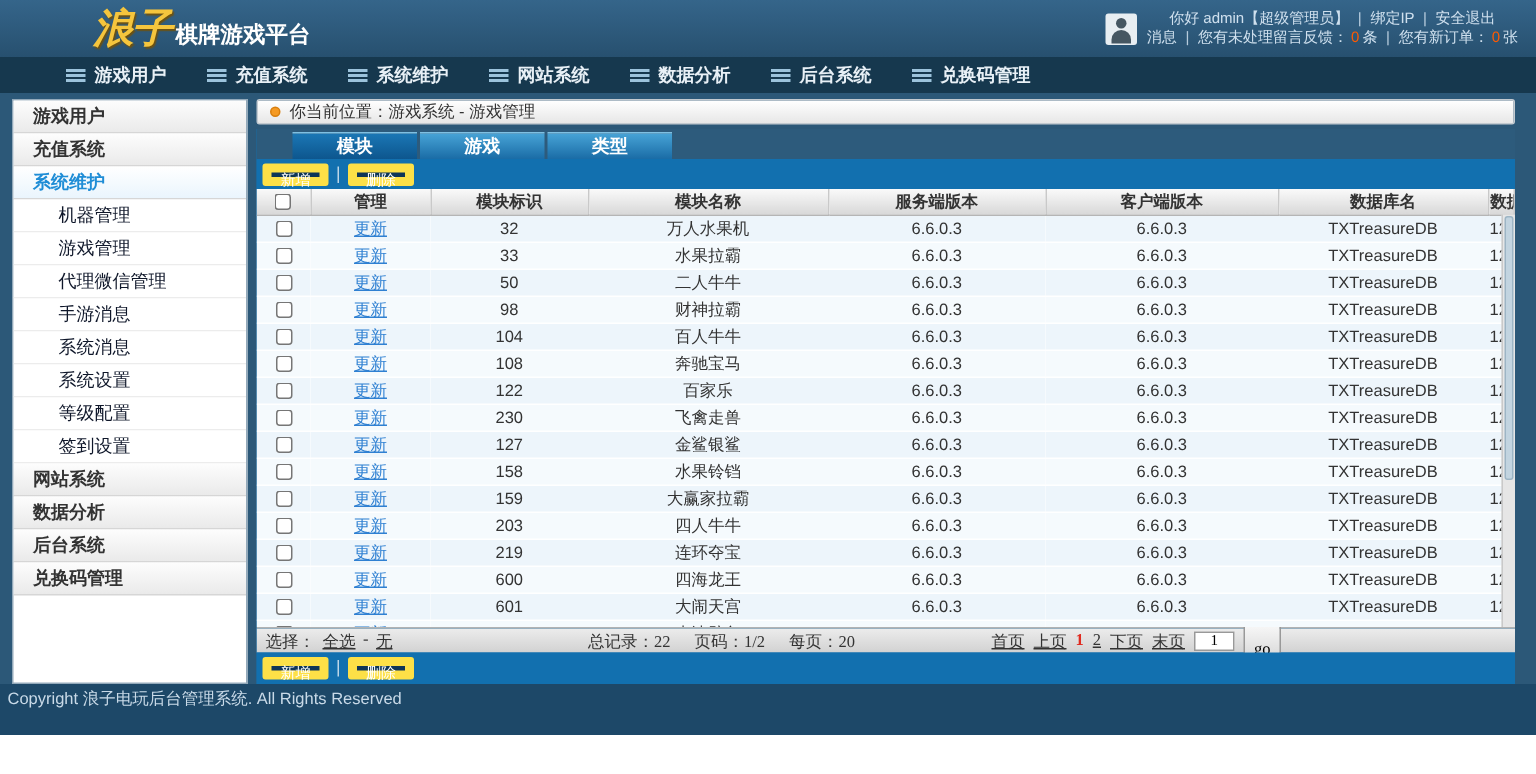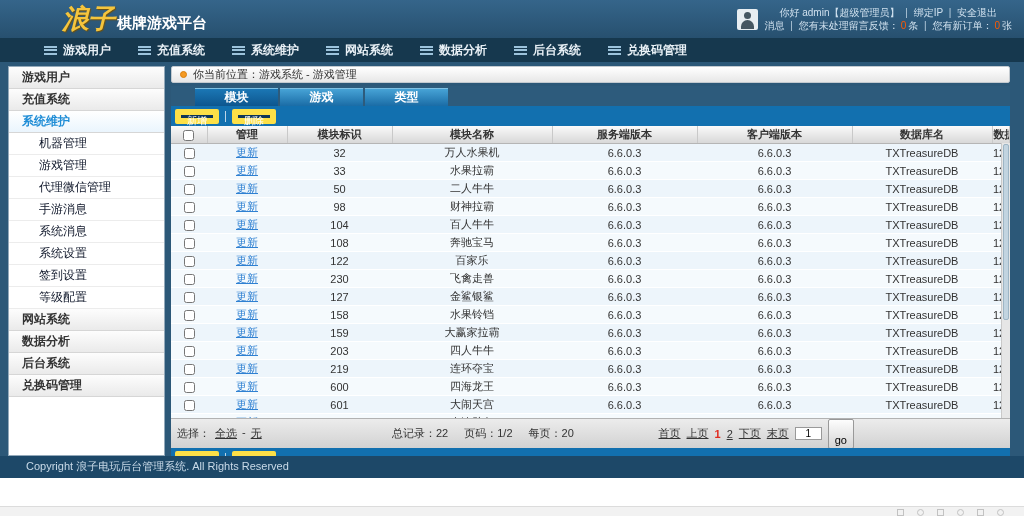--- a/index.html
+++ b/index.html
@@ -72,33 +72,33 @@
     border-right:1px solid #c9c9c9; border-bottom:1px solid #b5b5b5; overflow:hidden; white-space:nowrap;
   }
   tbody td { height:16px; font-size:11px; color:#333; text-align:center; border-bottom:1px solid #fff; overflow:hidden; white-space:nowrap; }
   tbody tr:nth-child(odd) td { background:#edf5fb; }
   tbody tr:nth-child(even) td { background:#f5fafd; }
   .upd { color:#2f80d2; text-decoration:underline; cursor:pointer; }
   input[type=checkbox] { width:11px; height:11px; margin:0; vertical-align:middle; }
   .vscroll { position:absolute; top:17px; right:0; bottom:0; width:9px; background:#e6e6e6; border-left:1px solid #c9c9c9; }
   .vthumb { margin:1px; height:64%; background:#c2d4e0; border:1px solid #9db5c5; border-radius:2px; }
   .summary {
-    height:30px; background:linear-gradient(#ececec,#d2d2d2); border-top:1px solid #b2b2b2;
-    display:flex; align-items:center; font-size:11px; color:#333; padding:0 6px; flex:none; white-space:nowrap;
+    height:17px; background:linear-gradient(#ececec,#d2d2d2); border-top:1px solid #b2b2b2;
+    display:flex; align-items:center; font-size:11px; color:#333; padding:0 6px; flex:none; white-space:nowrap;font-family:Liberation Serif, serif;
   }
   .summary a { color:#333; text-decoration:underline; cursor:pointer; }
   .sum-left { width:160px; display:flex; gap:5px; }
   .sum-mid { flex:1; display:flex; gap:16px; padding-left:55px; }
   .pager { display:flex; align-items:center; gap:6px; margin-right:150px; }
   .page-cur { color:#e02b20; font-weight:bold; }
   .page-in { width:27px; height:13px; font-size:10px; border:1px solid #999; text-align:center; padding:0; font-family:inherit; }
   .go-btn { height:15px; font-size:11px; background:linear-gradient(#fdfdfd,#d5d5d5); border:1px solid #999; border-radius:2px; padding:14px 6px; cursor:pointer; font-family:inherit; }
   .blue-fill { flex:1; background:#1270af; }
   
-  .footer { height:22px; background:#1d4868; color:#c9dae8; font-size:11px; line-height:20px; padding-left:26px; }
+  .footer { height:34px; background:#1d4868; color:#c9dae8; font-size:11px; line-height:20px; padding-left:5px; }
   .white-gap { height:28px; background:#ffffff; }
   .statusbar { height:12px; background:#f2f2f2; border-top:1px solid #dcdcdc; display:flex; justify-content:flex-end; align-items:center; gap:13px; padding-right:20px; }
   .sicon { width:7px; height:7px; border:1px solid #c2c2c2; display:inline-block; }
   .sicon.round { border-radius:50%; }
 </style>
 </head>
 <body>
 
 <header class="topbar">
   <div class="logo">
@@ -202,25 +202,25 @@
 
       <div class="side-item sub">
         <span>系统消息</span>
       </div>
 
       <div class="side-item sub">
         <span>系统设置</span>
       </div>
 
       <div class="side-item sub">
+        <span>等级配置</span>
+      </div>
+
+      <div class="side-item sub">
         <span>签到设置</span>
-      </div>
-
-      <div class="side-item sub">
-        <span>等级配置</span>
       </div>
 
       <div class="side-item top">
         <span>网站系统</span>
       </div>
 
       <div class="side-item top">
         <span>数据分析</span>
       </div>
 

